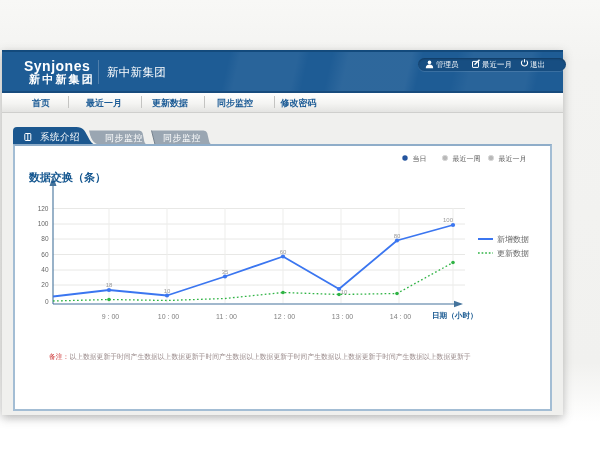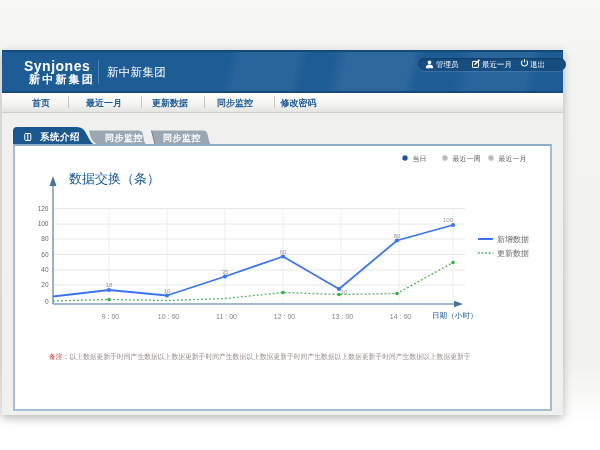--- a/index.html
+++ b/index.html
@@ -25,26 +25,26 @@
 #pill { position:absolute; left:416px; top:5.5px; width:148px; height:13px; border-radius:7px;
   background:#174e82; box-shadow:inset 0 1px 2px rgba(0,0,0,0.25), 0 1px 0 rgba(255,255,255,0.12); }
 .pilltxt { position:absolute; top:2px; color:#eef3f8; font-size:7.5px; white-space:nowrap; }
 
 #nav { position:absolute; left:0; top:43px; width:561px; height:20px;
   background:linear-gradient(180deg,#ffffff 0%,#f4f4f2 55%,#e4e4e2 100%); border-bottom:1px solid #cfcfcd; }
 .navitem { position:absolute; top:4px; color:#1d5c96; font-size:9px; font-weight:bold; }
 .navsep { position:absolute; top:3px; width:1px; height:12px; background:#c4c4c2; }
 
 #tabsvg { position:absolute; left:10px; top:76px; }
-.tabtxt { position:absolute; color:#fff; font-weight:bold; font-size:9px; letter-spacing:0.5px; }
+.tabtxt { position:absolute; color:#fff; font-weight:normal; font-size:9px; letter-spacing:0.5px; }
 #box { position:absolute; left:11px; top:93.5px; width:539px; height:267px; background:#fff;
   border:2px solid #a3bdd4; border-top-color:#8fadc9; }
 #chartsvg { position:absolute; left:12px; top:95.5px; }
-#ylabel { position:absolute; left:27px; top:119.5px; color:#14568f; font-size:13px; font-weight:normal;margin-left:40px; }
-#xlabel { position:absolute; left:430px; top:261px; color:#14568f; font-size:7.6px; font-weight:normal; }
+#ylabel { position:absolute; left:27px; top:119.5px; color:#14568f; font-size:11px; font-weight:bold; }
+#xlabel { position:absolute; left:430px; top:261px; color:#14568f; font-size:7.6px; font-weight:bold; }
 #note { position:absolute; left:47px; top:302px; font-size:7.05px; color:#9a8b8b; white-space:nowrap; transform:scaleX(0.965); transform-origin:0 0; }
 #note b { color:#cc3333; font-weight:normal; }
 </style>
 </head>
 <body>
 <div id="stage">
   <div id="desk"></div>
   <div id="win">
     <div id="hdr">
       <div id="logo1">Synjones</div>

